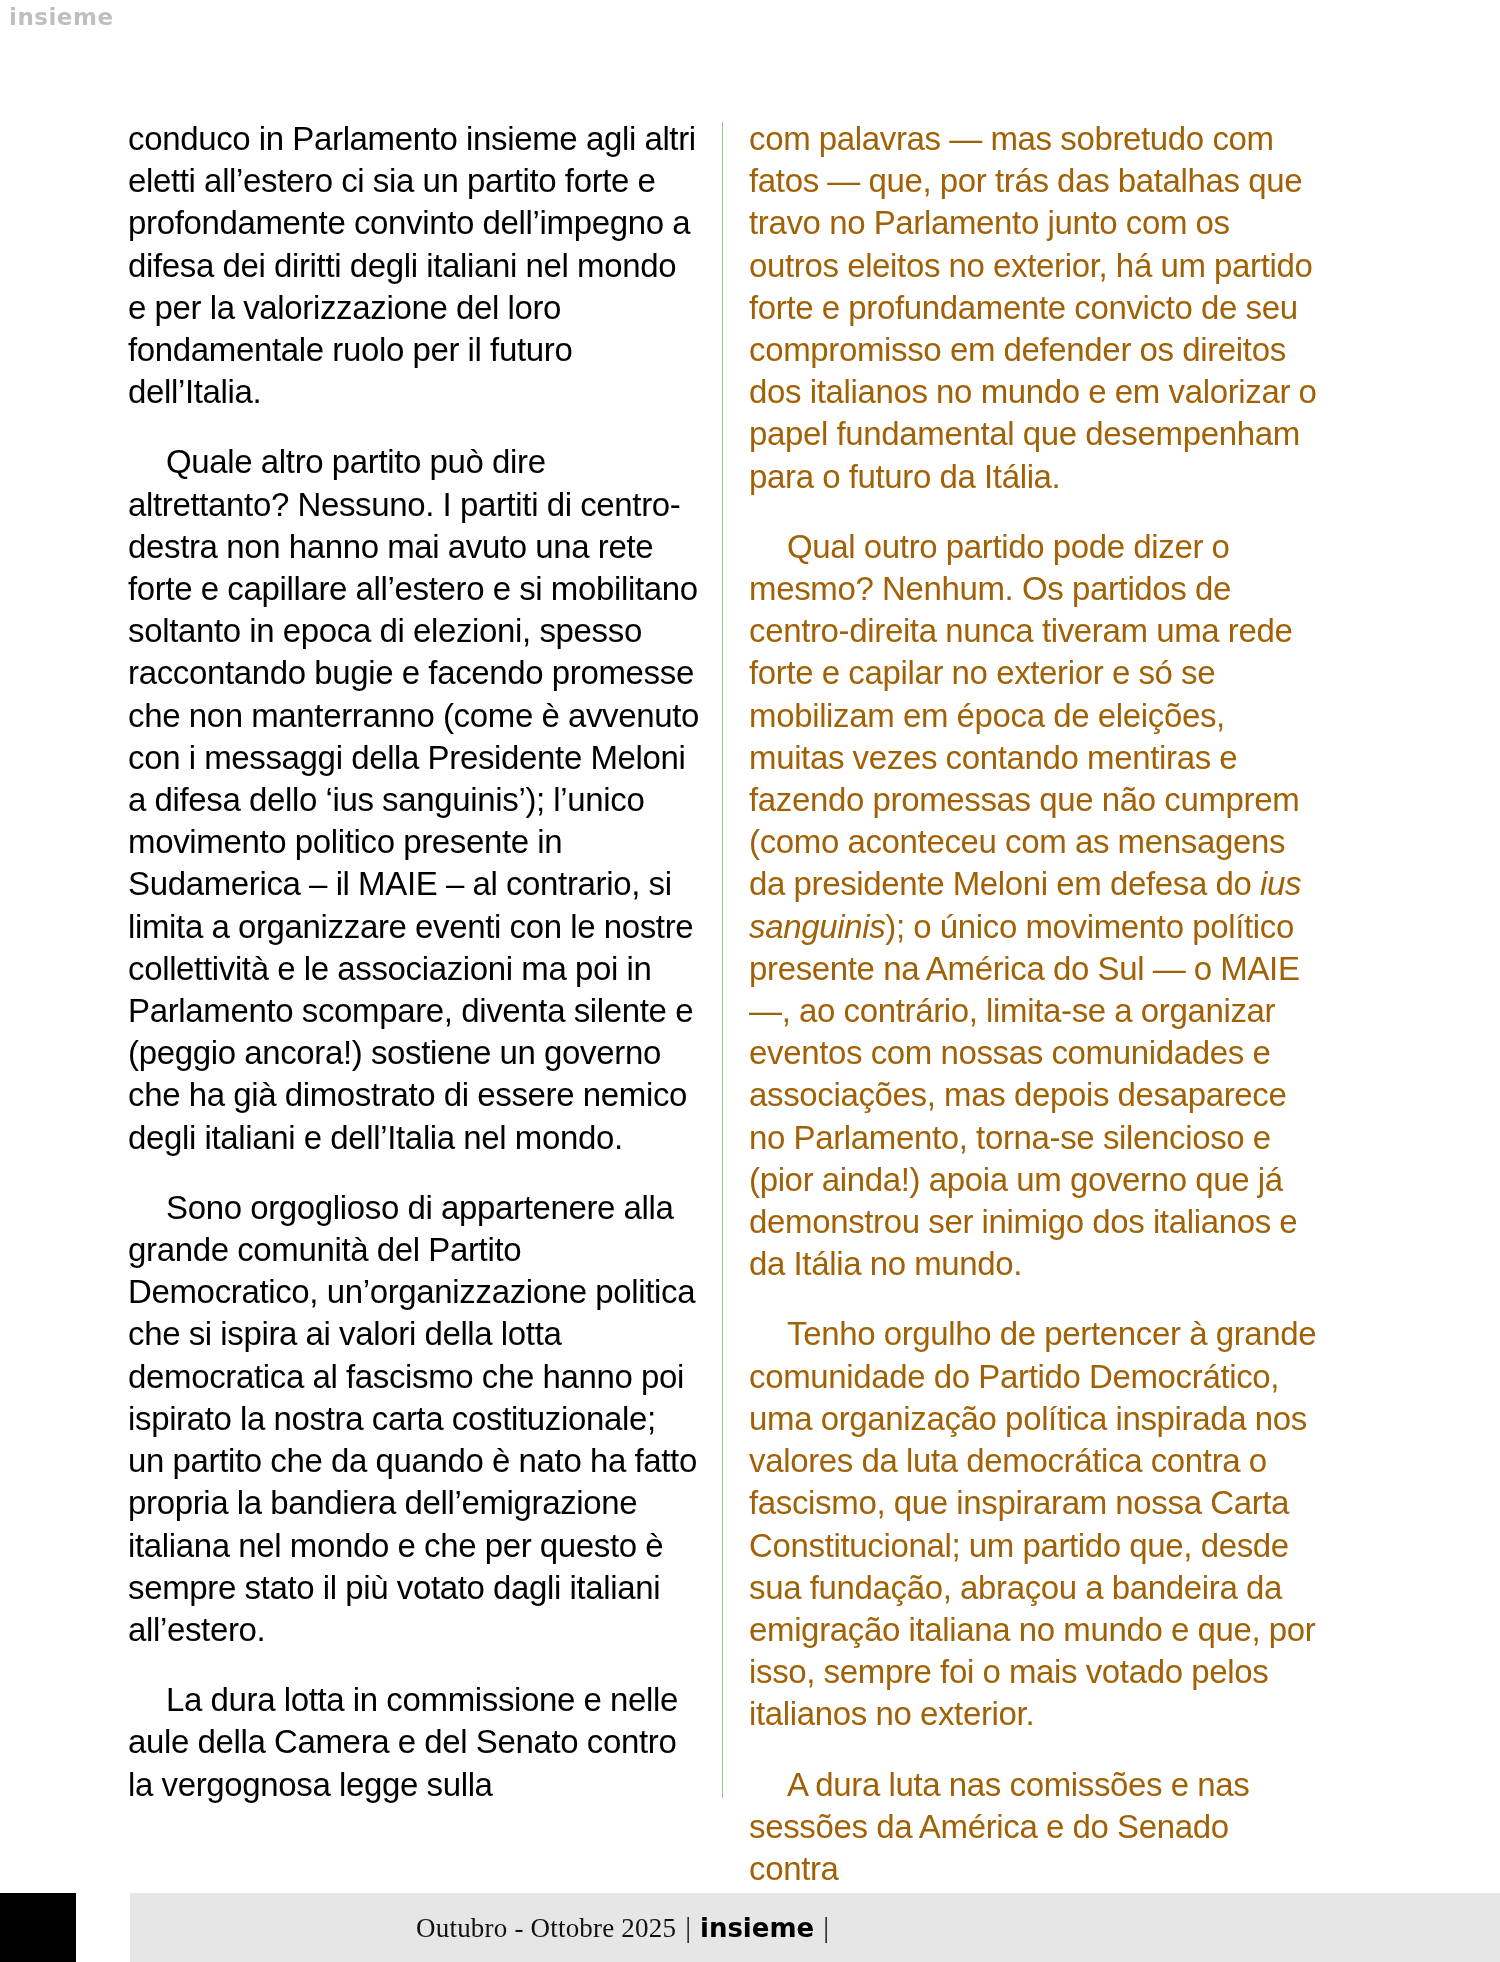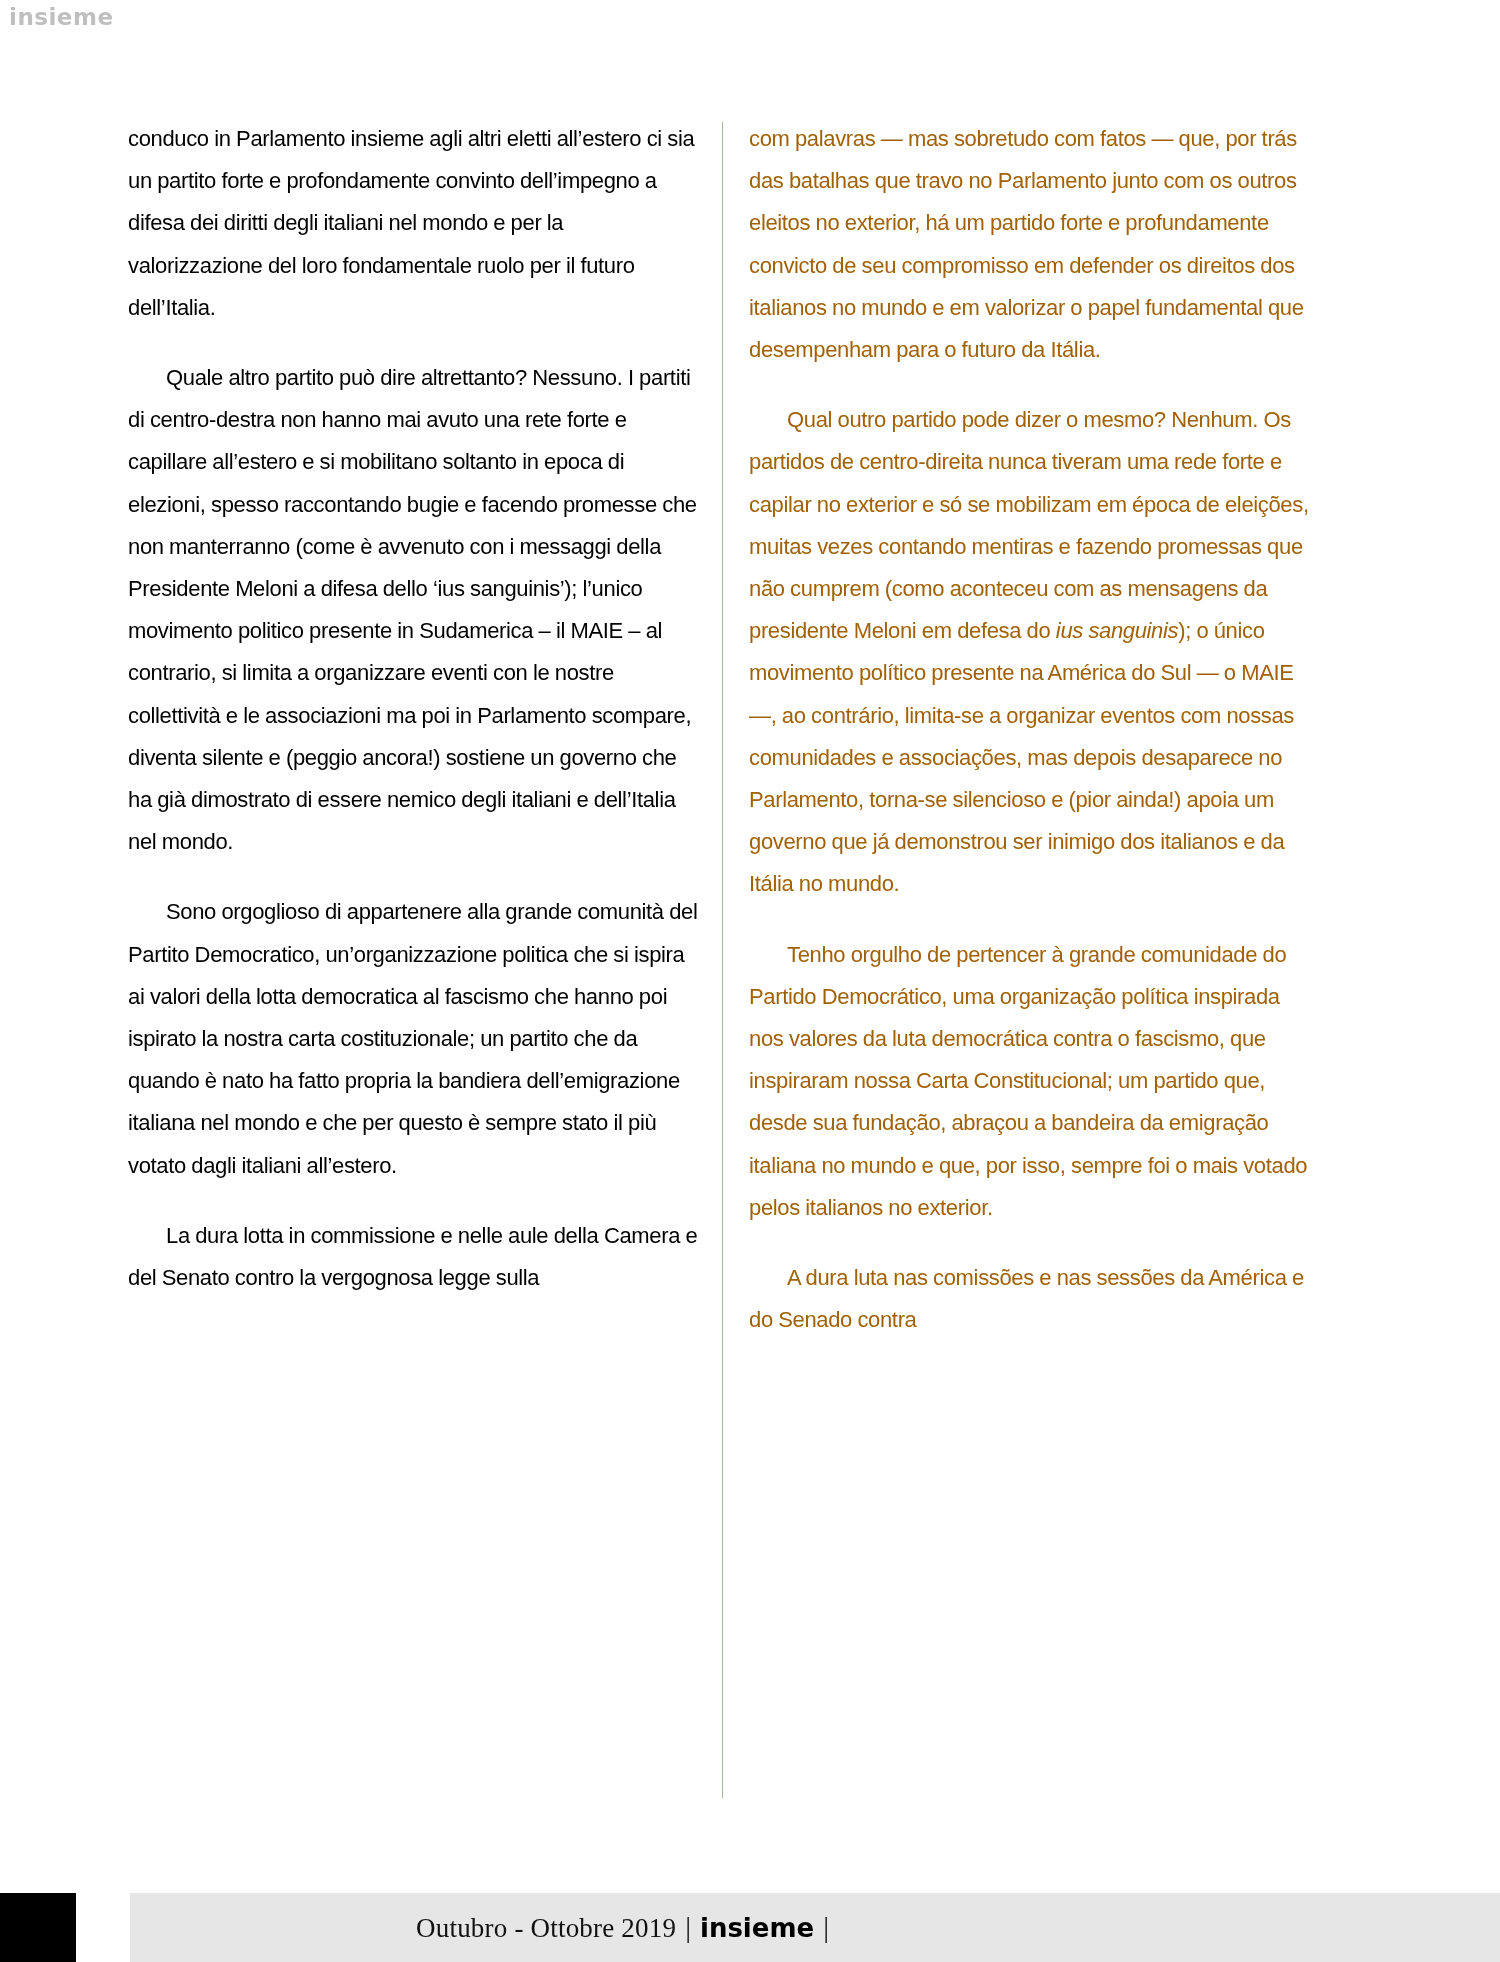--- a/index.html
+++ b/index.html
@@ -74,21 +74,21 @@
     margin: 4px 0 0 0;
     flex: 0 0 1px;
   }
 
   .column.right {
     padding-left: 26px;
   }
 
   .col-text {
     font-family: "Liberation Sans", sans-serif;
-    font-size: 22px;
+    font-size: 33px;
     line-height: 42.2px;
     font-weight: 400;
     letter-spacing: -0.35px;
     word-spacing: -0.3px;
     -webkit-font-smoothing: antialiased;
   }
 
   .col-text.it {
     color: #000000;
   }
@@ -192,18 +192,18 @@
         <p class="indent"><span>A dura luta nas comissões e nas sessões da América e do Senado contra</span></p>
       </div>
   </div>
 
 </div>
 
 <div class="footer-black-block"></div>
 
 <div class="footer-bar">
   <div class="footer-inner">
-    <span class="footer-date">Outubro - Ottobre  2019</span>
+    <span class="footer-date">Outubro - Ottobre  2025</span>
     <span class="footer-sep">|</span>
     <span class="footer-logo">insieme</span>
     <span class="footer-sep">|</span>
   </div>
 </div>
 
 </body></html>

